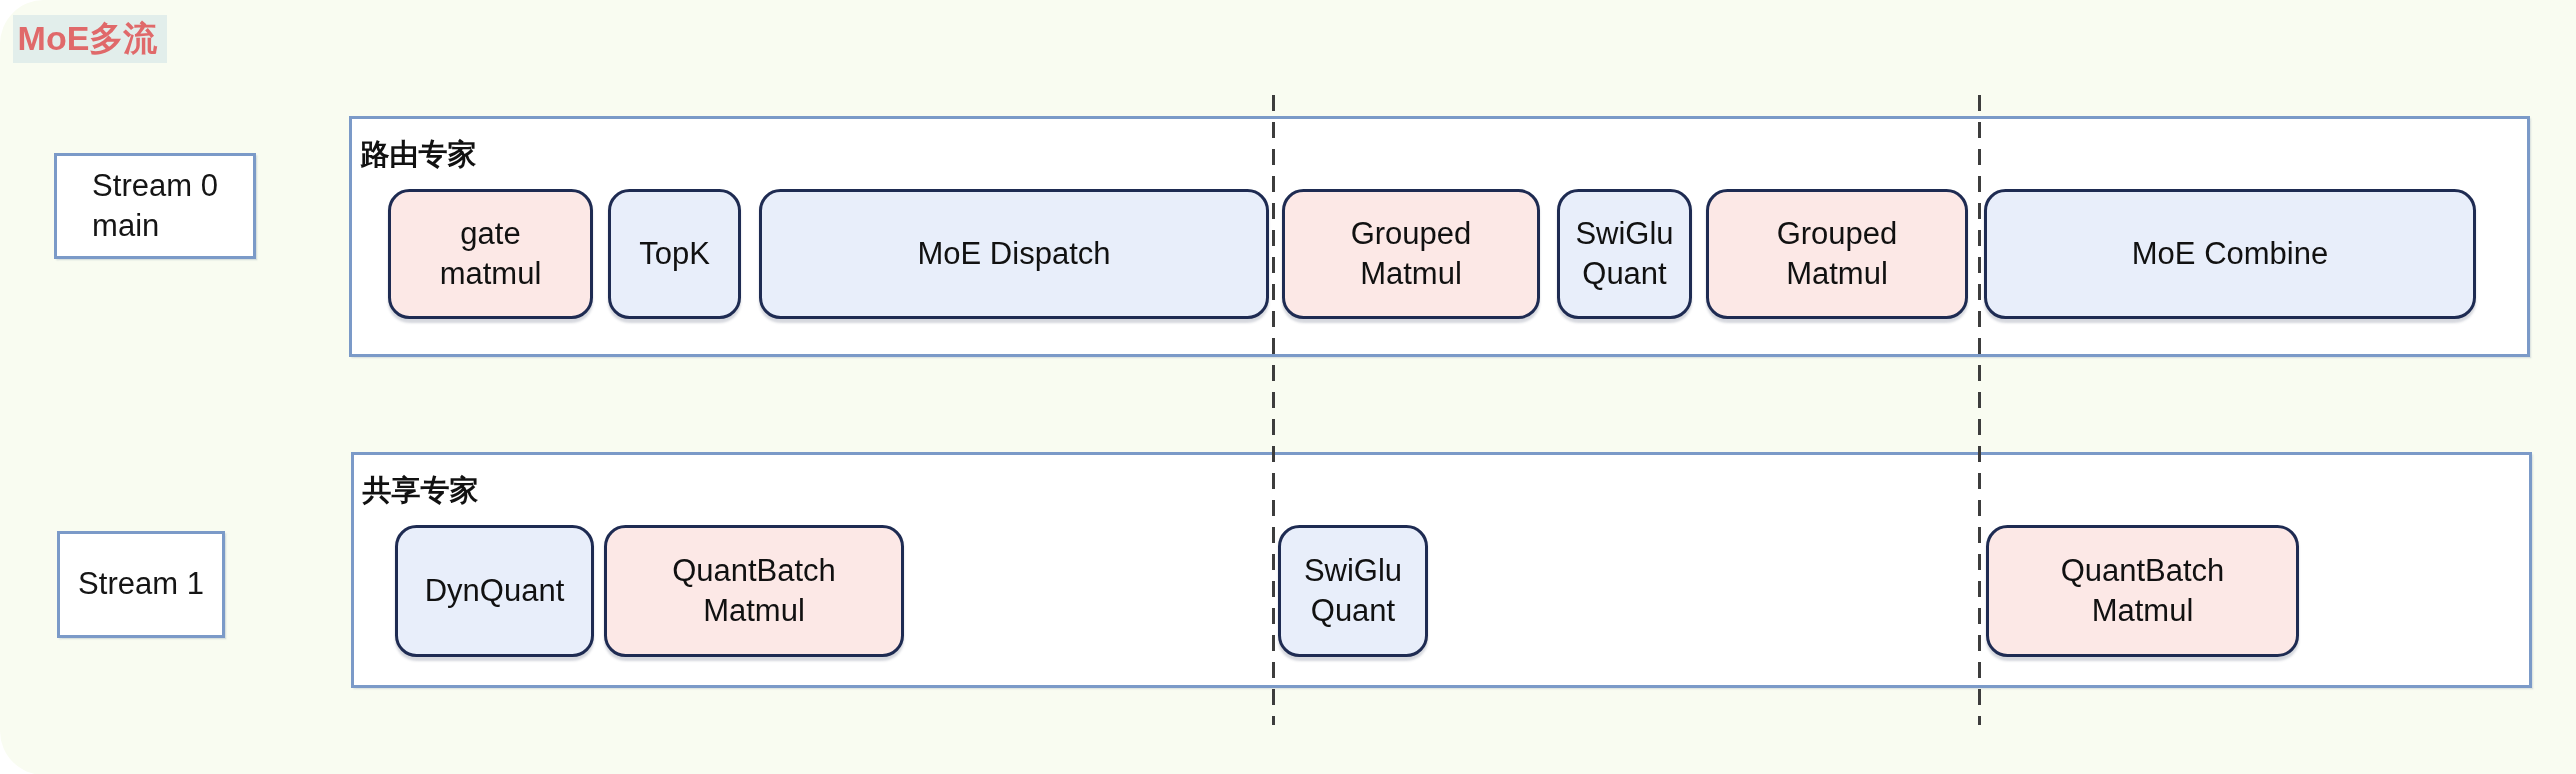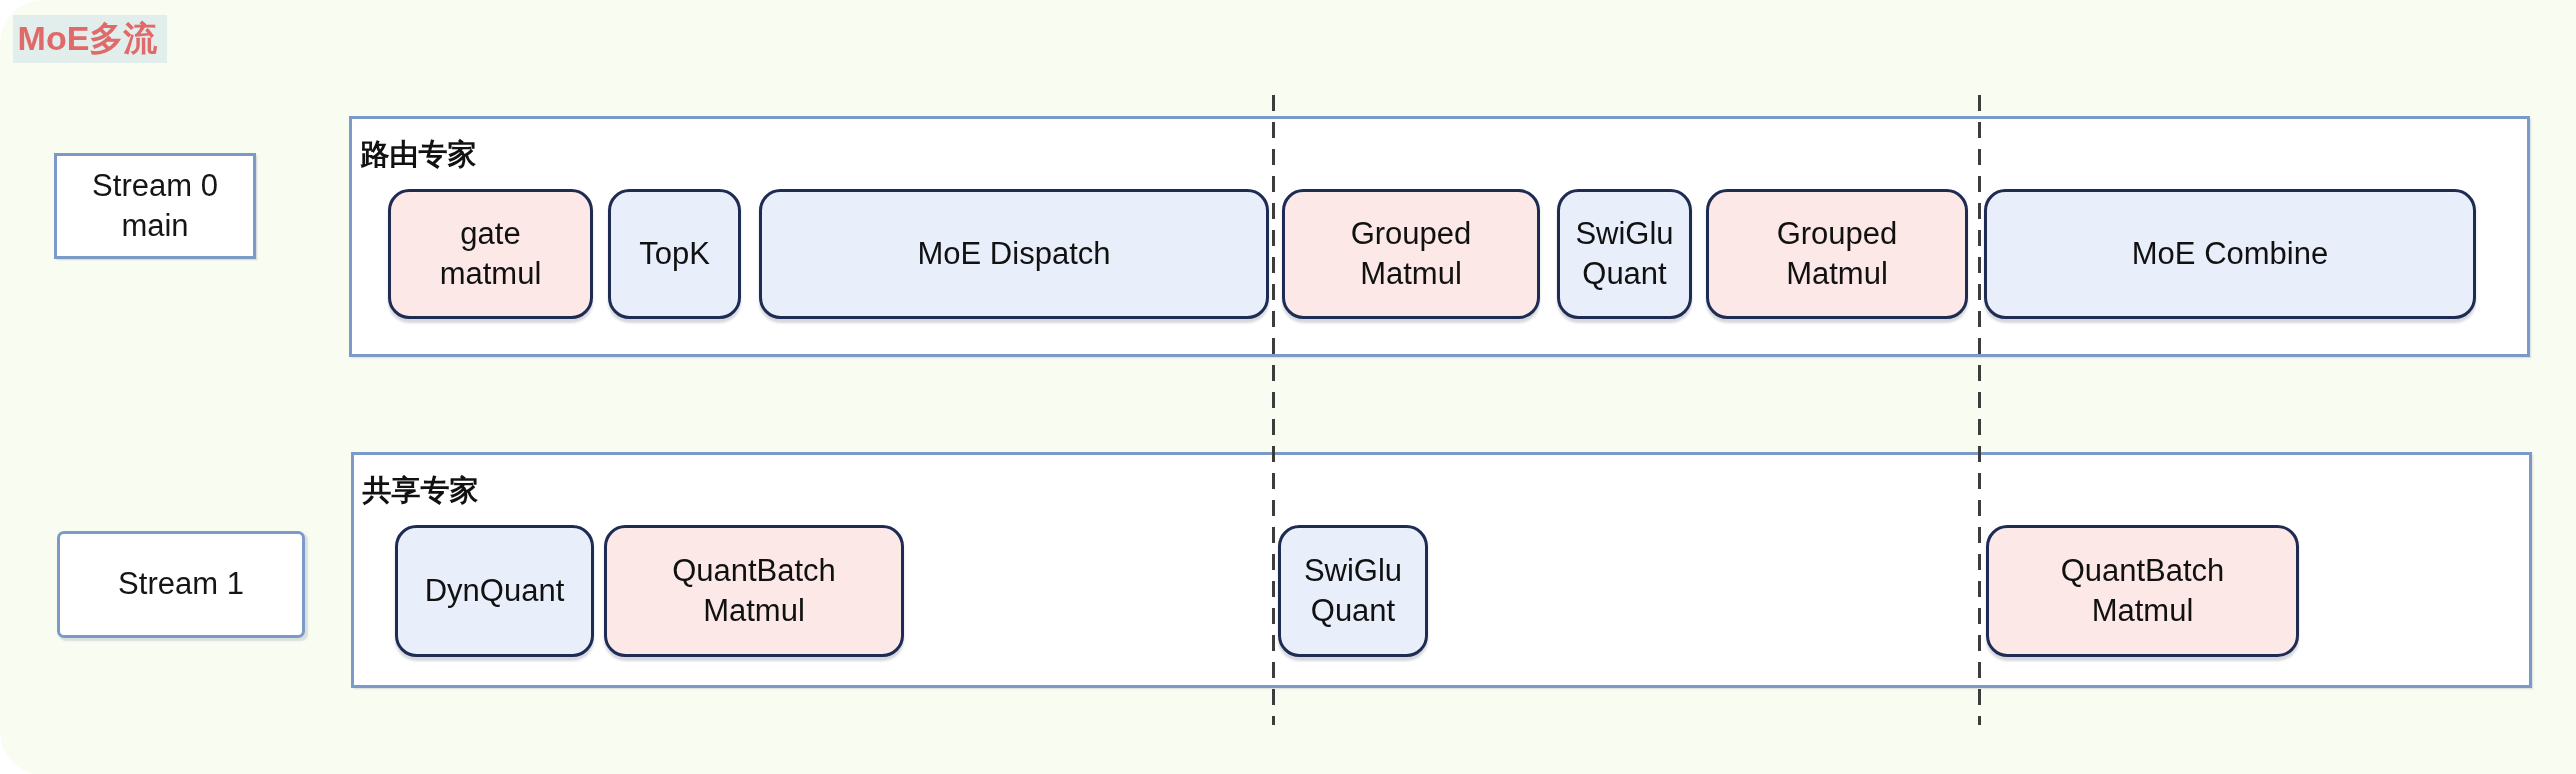--- a/index.html
+++ b/index.html
@@ -36,28 +36,28 @@
   }
   .stream-box {
     position: absolute;
     box-sizing: border-box;
     background: #ffffff;
     border: 3.8px solid #7b9ac8;
     box-shadow: 2.3px 2.3px 1.5px rgba(120, 140, 165, 0.25);
     display: flex;
     align-items: center;
     justify-content: center;
-    text-align: center;
+    text-align: left;
     font-size: 31px;
     line-height: 1.3;
     color: #151515;
     white-space: pre-line;
   }
   .stream-0 { left: 54px;  top: 153px; width: 202px; height: 106px; }
-  .stream-1 { left: 57px;  top: 531px; width: 248px; height: 107px; border-radius: 7px; }
+  .stream-1 { left: 57px;  top: 531px; width: 168px; height: 107px; }
   .lane {
     position: absolute;
     box-sizing: border-box;
     background: #ffffff;
     border: 3.8px solid #7b9ac8;
     box-shadow: 2.3px 2.3px 1.5px rgba(120, 140, 165, 0.2);
   }
   .lane-1 { left: 349px; top: 116px; width: 2181px; height: 241px; }
   .lane-2 { left: 351px; top: 452px; width: 2181px; height: 236px; }
   .lane-label {

